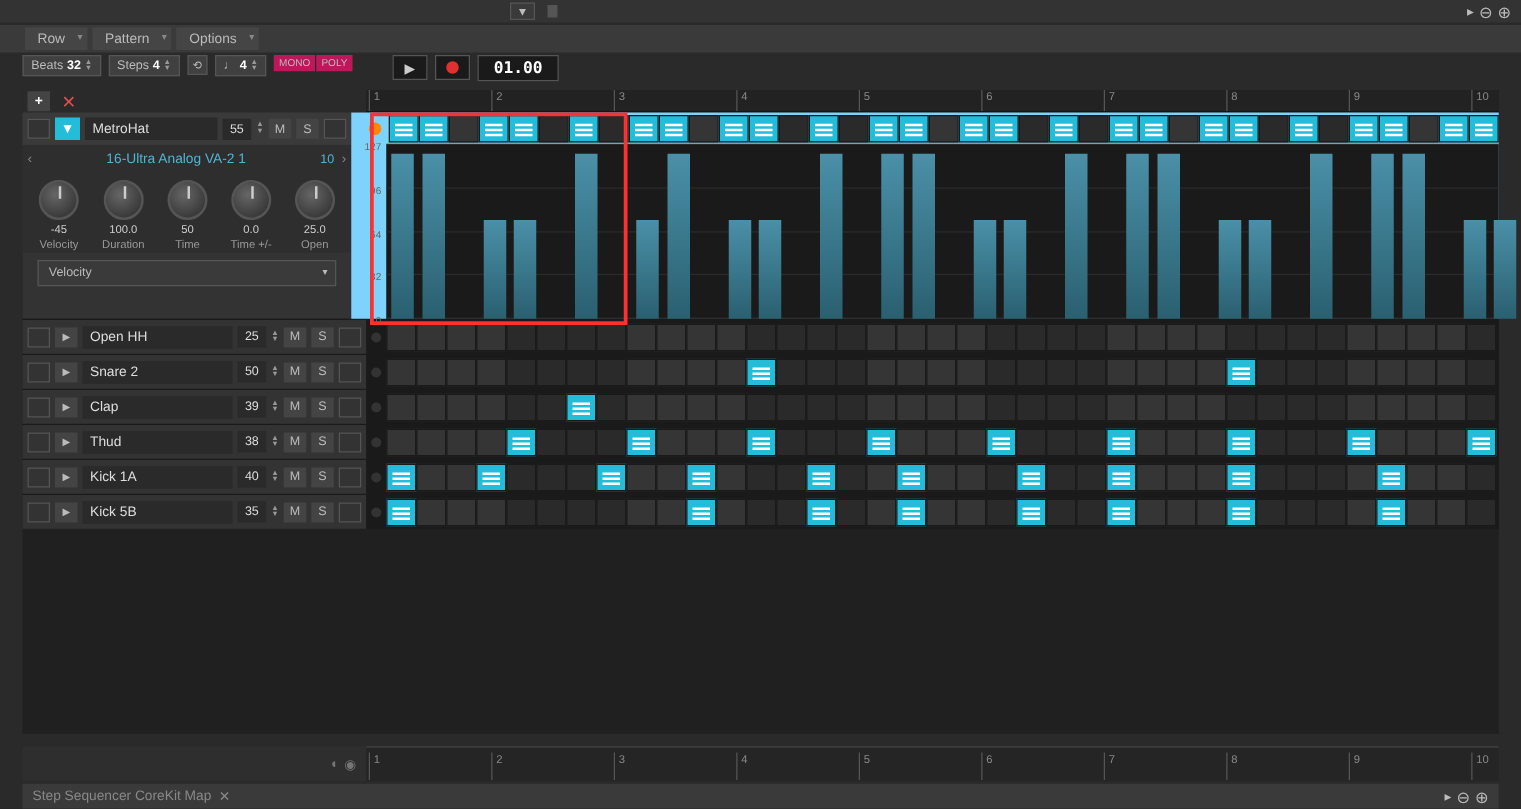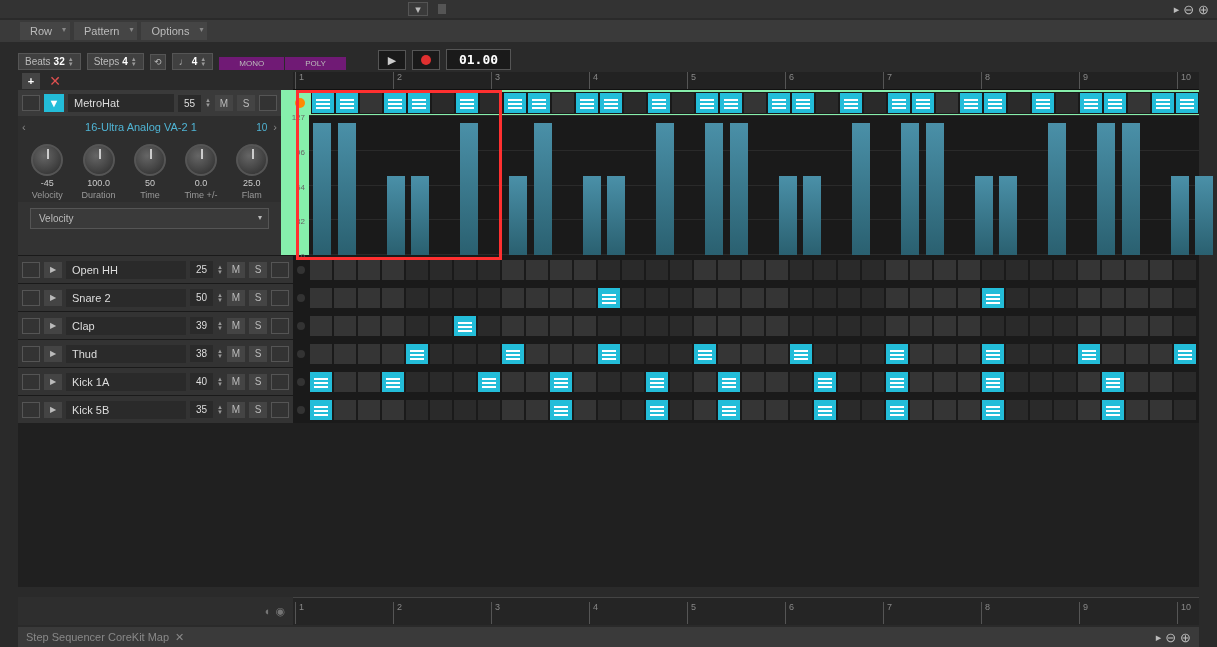--- a/index.html
+++ b/index.html
@@ -4,27 +4,27 @@
 <style>
 * { margin:0; padding:0; box-sizing:border-box; font-family:Arial,sans-serif; }
 body { background:#2a2a2a; color:#bbb; font-size:11px; overflow:hidden; width:1217px; height:647px; position:relative; }
 .top-bar { height:18px; background:#333; display:flex; align-items:center; padding:0 8px; position:relative; }
 .top-bar .icon-box { width:20px; height:14px; background:#3a3a3a; border:1px solid #555; margin-left:400px; display:flex; align-items:center; justify-content:center; }
 .top-bar .grip { width:8px; height:10px; background:#555; margin-left:10px; }
 .top-bar-right { position:absolute; right:8px; display:flex; gap:4px; align-items:center; }
 .menu-bar { height:22px; background:#3a3a3a; display:flex; align-items:center; padding:0 20px; gap:4px; margin-top:2px; }
 .menu-item { background:#454545; padding:3px 18px 3px 10px; font-size:11px; position:relative; cursor:pointer; }
 .menu-item::after { content:"▾"; position:absolute; right:4px; font-size:8px; color:#888; }
-.transport-bar { height:26px; background:#2a2a2a; display:flex; align-items:flex-end; padding:0 18px; gap:6px; margin-top:2px; }
+.transport-bar { height:26px; background:#2a2a2a; display:flex; align-items:flex-start; padding:0 18px; gap:6px; margin-top:2px; }
 .tb-box { background:#404040; border:1px solid #555; padding:2px 6px; font-size:10px; display:flex; align-items:center; gap:3px; }
 .tb-arrows { display:flex; flex-direction:column; }
 .tb-arr { font-size:6px; line-height:5px; color:#999; }
 .tb-link { width:16px; height:16px; background:#404040; border:1px solid #555; display:flex; align-items:center; justify-content:center; font-size:9px; }
 .mono-poly { display:flex; gap:1px; }
-.mp-btn { background:#701a75; font-size:8px; padding:2px 20px; }
+.mp-btn { background:#be185d; font-size:8px; padding:2px 4px; }
 .play-btn { width:28px; height:20px; background:#1a1a1a; border:1px solid #555; display:flex; align-items:center; justify-content:center; color:#ccc; }
 .rec-btn { width:28px; height:20px; background:#1a1a1a; border:1px solid #555; display:flex; align-items:center; justify-content:center; }
 .rec-btn .dot { width:10px; height:10px; background:#e03030; border-radius:50%; }
 .pos-display { background:#1a1a1a; border:1px solid #555; padding:2px 12px; font-size:13px; font-weight:bold; color:#fff; font-family:monospace; }
 
 .main-area { position:absolute; top:72px; left:18px; right:18px; bottom:60px; background:#202020; display:flex; flex-direction:column; }
 .ruler-row { height:18px; display:flex; }
 .track-controls { width:275px; background:#333; flex-shrink:0; }
 .track-grid { flex:1; background:#222; position:relative; overflow:hidden; }
 
@@ -49,21 +49,21 @@
 .preset-num { color:#4fb4d4; font-size:10px; }
 .knob-row { display:flex; justify-content:space-around; padding:6px 4px 2px 4px; background:#2e2e2e; }
 .knob { display:flex; flex-direction:column; align-items:center; gap:2px; }
 .knob-dial { width:32px; height:32px; border-radius:50%; background:radial-gradient(circle at 40% 35%, #666, #2a2a2a); border:2px solid #555; position:relative; }
 .knob-dial::after { content:""; position:absolute; width:2px; height:10px; background:#ccc; left:50%; top:3px; transform-origin:bottom; }
 .knob-val { font-size:9px; color:#ccc; }
 .knob-lbl { font-size:9px; color:#999; }
 .vel-sel { margin:6px 12px; background:#3a3a3a; padding:4px 8px; font-size:10px; position:relative; border:1px solid #555; }
 .vel-sel::after { content:"▾"; position:absolute; right:6px; font-size:8px; }
 
-.exp-right { flex:1; background:#86efac; display:flex; flex-direction:column; position:relative;padding-left:28px; }
+.exp-right { flex:1; background:#7dd3fc; display:flex; flex-direction:column; position:relative;padding-left:28px; }
 .step-row { height:26px; display:flex; align-items:center; gap:0; padding-left:2px; position:relative; }
 .step-cell { width:24px; height:22px; margin-right:0px; background:#353535; border:1px solid #1a1a1a; position:relative; }
 .step-cell.darker { background:#2a2a2a; }
 .step-cell.active { background:#23bdd9; }
 .step-cell.active::before { content:""; position:absolute; left:4px; right:4px; top:6px; height:2px; background:#fff; }
 .step-cell.active::after { content:""; position:absolute; left:4px; right:4px; top:10px; height:2px; background:#fff; box-shadow:0 4px 0 #fff; }
 .led { position:absolute; left:-14px; width:10px; height:10px; border-radius:50%; background:#ff8800; }
 
 .vel-graph { flex:1; position:relative; background:#1a1a1a; padding-left:2px; }
 .vel-axis { position:absolute; left:-16px; top:0; bottom:0; width:14px; }
@@ -203,21 +203,21 @@
   <div class="knob-lbl">Time</div>
           </div>
           <div class="knob">
             <div class="knob-dial"></div>
   <div class="knob-val">0.0</div>
   <div class="knob-lbl">Time +/-</div>
           </div>
           <div class="knob">
             <div class="knob-dial"></div>
   <div class="knob-val">25.0</div>
-  <div class="knob-lbl">Flam</div>
+  <div class="knob-lbl">Open</div>
           </div>
         </div>
       <div class="vel-sel">Velocity</div>
     </div>
     <div class="exp-right">
       <div class="step-row" id="exp-steps">
         <div class="led"></div>
       <div class="step-cell active"></div>
           <div class="step-cell active"></div>
           <div class="step-cell"></div>

